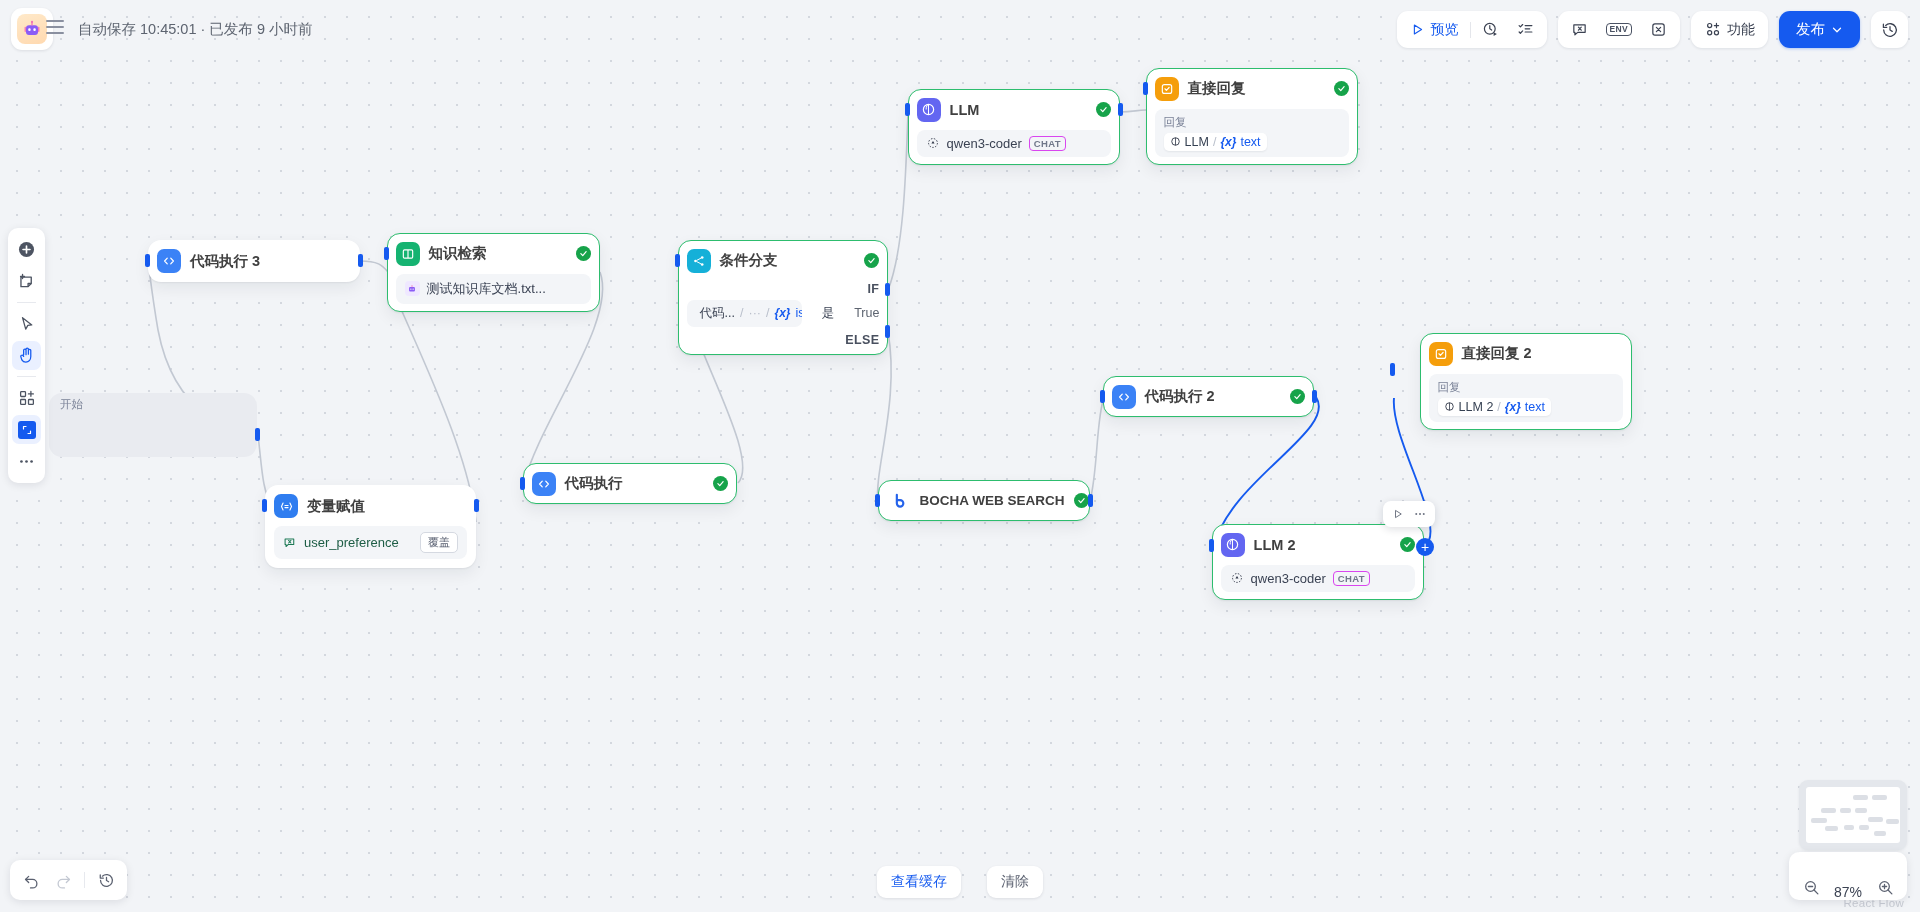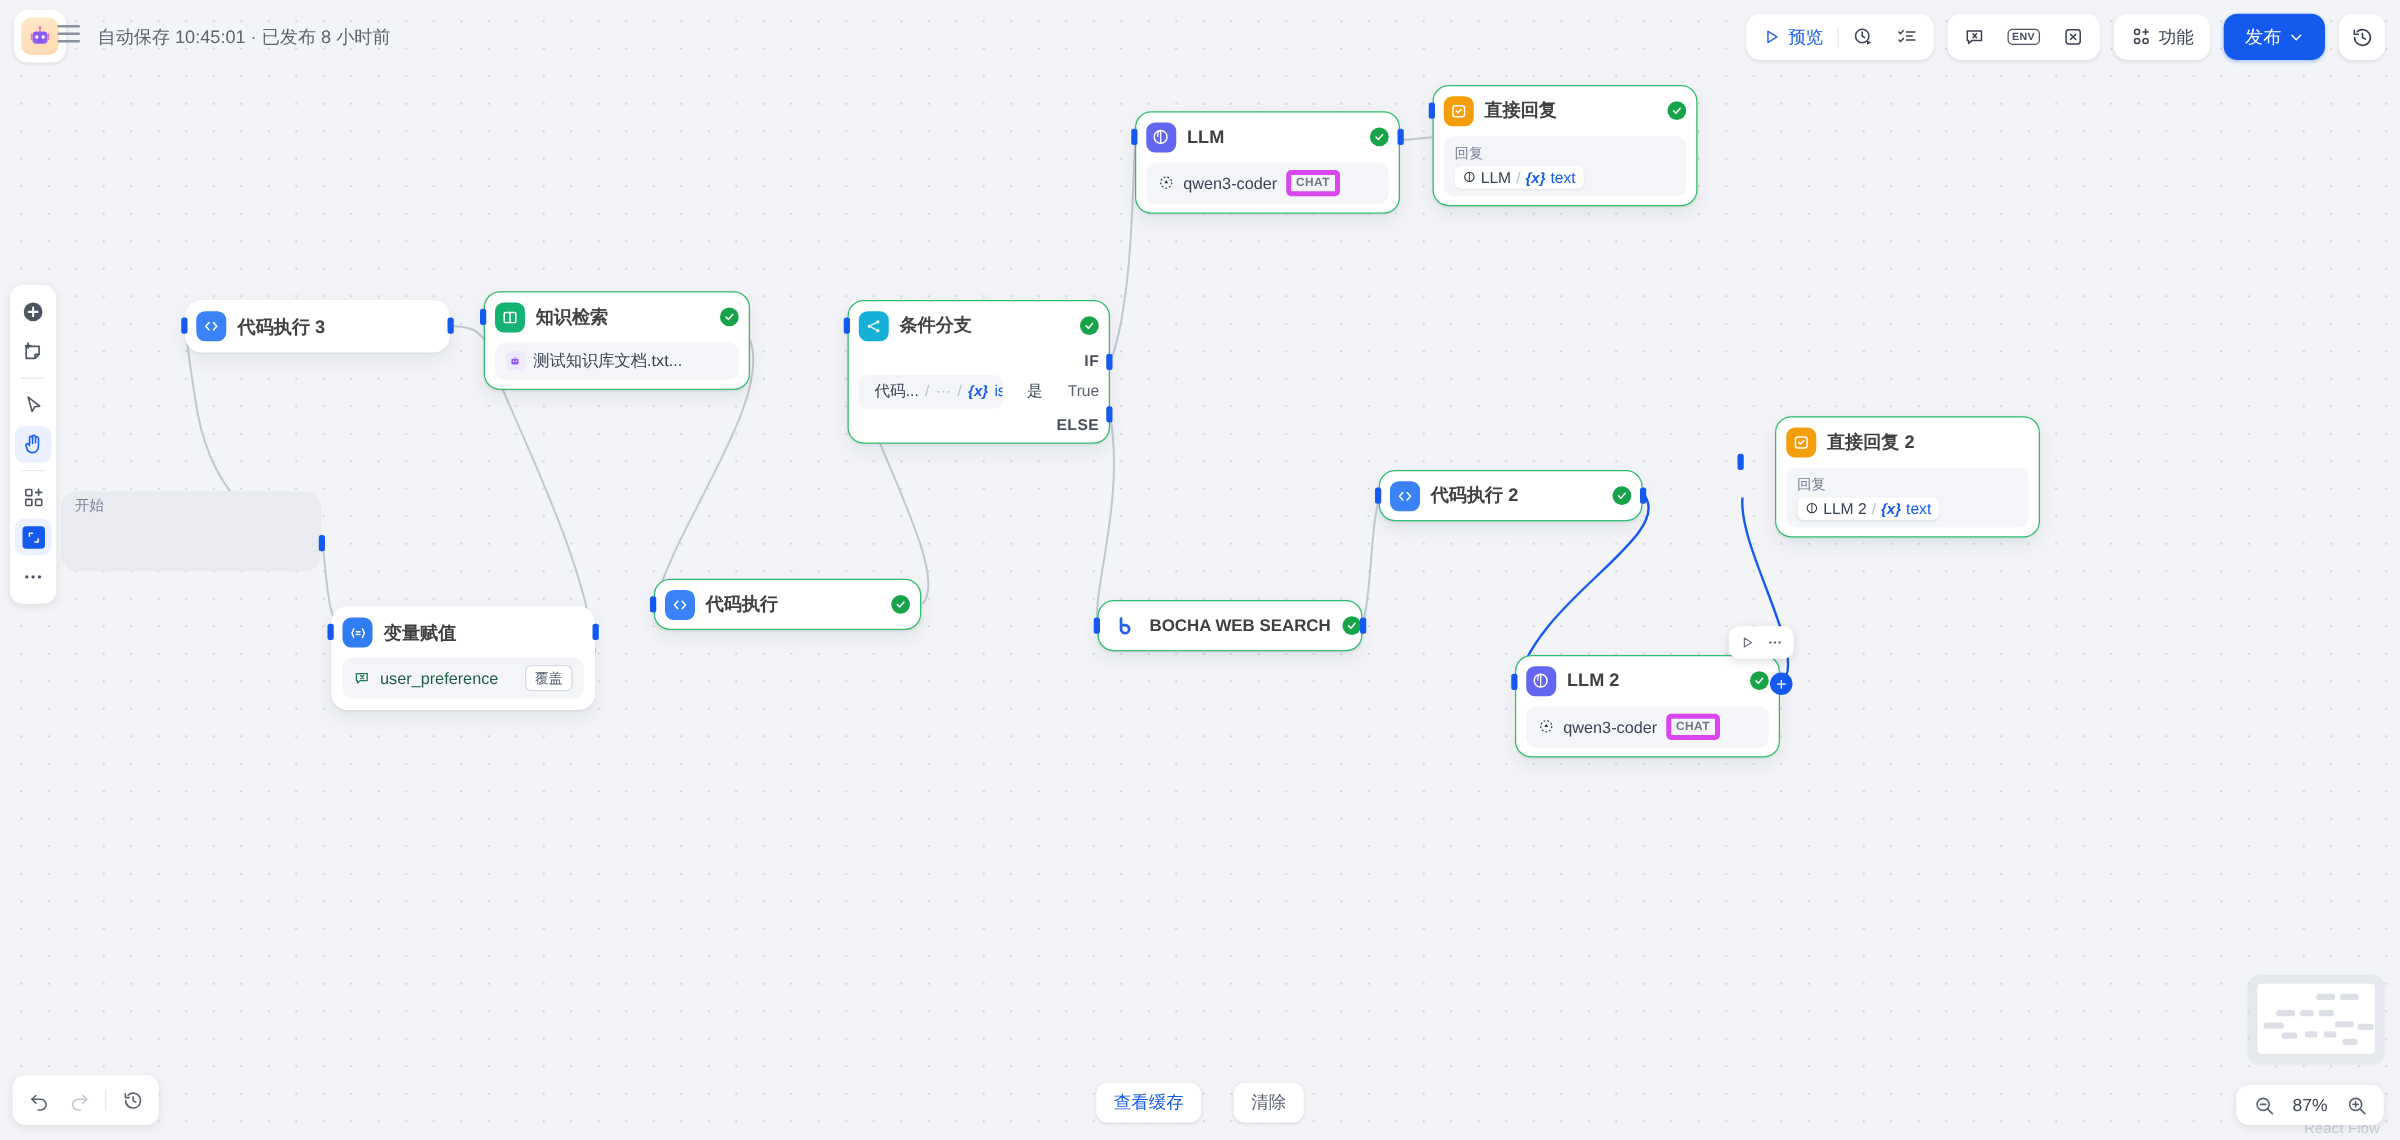--- a/index.html
+++ b/index.html
@@ -95,21 +95,21 @@
     display: flex; align-items: center; justify-content: center; color: #fff;
   }
   .node-title { font-size: 14.5px; font-weight: 700; color: #404040; white-space: nowrap; }
   .node-check { margin-left: auto; width: 15px; height: 15px; border-radius: 50%;
     background: #16a34a; display: flex; align-items: center; justify-content: center; flex: 0 0 15px; }
   .node-body {
     margin-top: 8px; background: #f3f5f8; border-radius: 8px; padding: 6px 9px;
     display: flex; align-items: center; gap: 7px; font-size: 13px; color: #3a4253;
   }
   .chip-chat {
-    border: 4px solid #d946ef; border-radius: 4px; font-size: 9.5px; color: #70788a;
+    border: 1px solid #d946ef; border-radius: 4px; font-size: 9.5px; color: #70788a;
     padding: 1px 4px; letter-spacing: .4px; font-weight: 600;
   }
   .chip-gray {
     margin-left: auto; border: 1px solid #d5d9e1; background:#fff; border-radius: 5px;
     font-size: 11px; color: #5a6172; padding: 2px 7px;
   }
   .reply-label { font-size: 11.5px; color: #7a8297; margin-bottom: 3px; }
   .var-pill {
     display: inline-flex; align-items: center; gap: 4px; background: #fff;
     border-radius: 5px; padding: 2px 6px; font-size: 12.5px; color: #354052;
@@ -172,23 +172,23 @@
 
   .minimap {
     position: absolute; right: 13px; bottom: 62px; width: 108px; height: 70px;
     background: #e4e7ec; border-radius: 9px; padding: 7px; z-index: 30;
     box-shadow: 0 1px 3px rgba(16,24,40,.07);
   }
   .mm-inner { width: 100%; height: 100%; background: #fff; border-radius: 3px; position: relative; }
   .mm-n { position: absolute; background: #dcdfe5; border-radius: 2px; height: 5px; }
 
   .zoombar {
-    position: absolute; right: 13px; bottom: 12px; height: 32px; background: #fff;
+    position: absolute; right: 13px; bottom: 12px; height: 48px; background: #fff;
     border-radius: 10px; box-shadow: 0 2px 8px rgba(16,24,40,.10);
-    display: flex; align-items: center; padding: 0 9px; gap: 6px; z-index: 31;
+    display: flex; align-items: flex-end; padding: 0 9px; gap: 6px; z-index: 31;
   }
   .zoom-ic { width: 26px; height: 26px; display: flex; align-items: center; justify-content: center;
     color: #5b6170; cursor: pointer; border-radius: 6px; }
   .zoom-val { font-size: 14px; color: #3b4252; min-width: 36px; text-align: center; }
   .attrib { position: absolute; right: 16px; bottom: 3px; font-size: 11.5px; color: #c8ccd4;
     letter-spacing: .3px; z-index: 25; }
 
   svg.edges { position: absolute; inset: 0; width: 1920px; height: 912px; z-index: 5; pointer-events: none; }
 </style>
 </head>
@@ -235,21 +235,21 @@
           <circle cx="12" cy="2.6" r="1.5" fill="#f472b6"></circle>
           <path d="M3 10v5M21 10v5" stroke="#f472b6" stroke-width="1.8" stroke-linecap="round"></path>
         </svg>
       </div>
     </div>
     <div class="hamburger">
         <i></i>
         <i></i>
         <i></i>
       </div>
-    <div class="autosave">自动保存 10:45:01 · 已发布 8 小时前</div>
+    <div class="autosave">自动保存 10:45:01 · 已发布 9 小时前</div>
 
     <div class="tb-right">
       <div class="tb-group">
         <div class="tb-btn accent">
           <svg width="15" height="15" viewBox="0 0 24 24" fill="none">
             <path d="M7 4.8 18.5 12 7 19.2z" stroke="#155aef" stroke-width="1.8" stroke-linejoin="round"></path>
           </svg>
           <span>预览</span>
         </div>
         <div class="tb-sep"></div>

